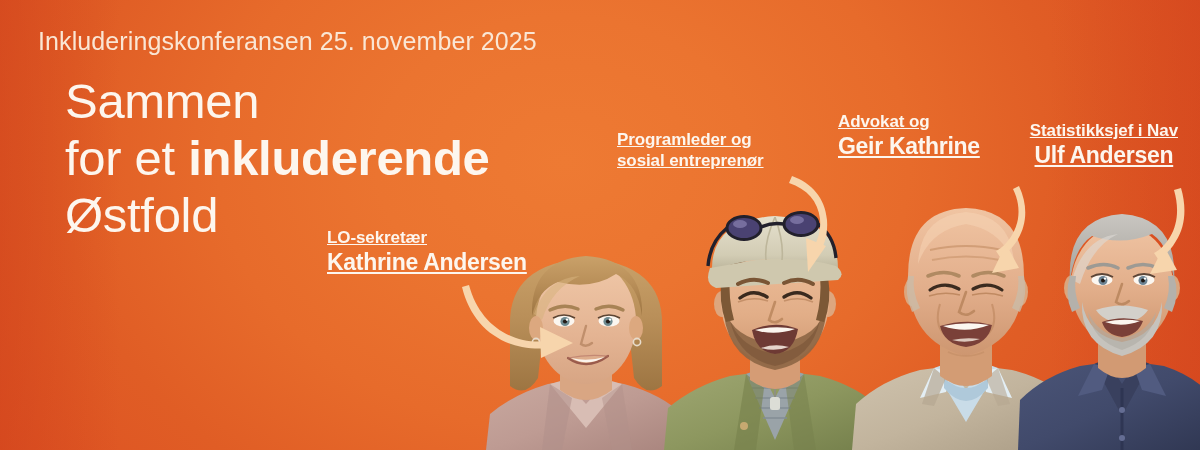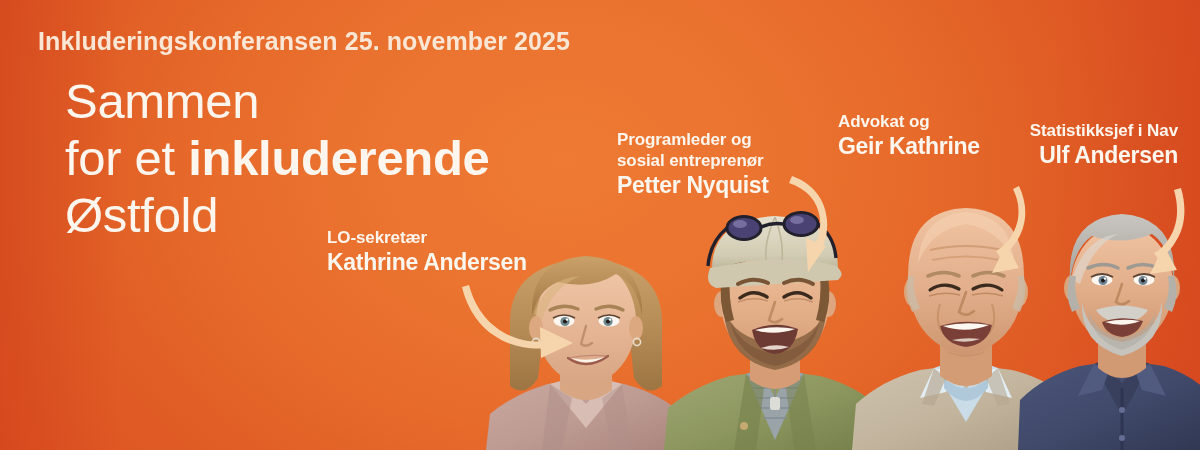--- a/index.html
+++ b/index.html
@@ -45,21 +45,21 @@
 
   
   .headline-block {
     position: absolute;
     left: 38px;
     top: 28px;
     z-index: 40;
   }
   .eyebrow {
     font-size: 25px;
-    font-weight: 700;
+    font-weight: 400;
     letter-spacing: 0.1px;
     color: #FAE6D4;
     line-height: 1.1;
     white-space: nowrap;
   }
   .headline {
     margin-top: 17px;
     color: #FDF6EE;
     font-size: 49px;
     line-height: 1.17;
@@ -71,39 +71,40 @@
   .headline .hl-line { display: block; }
   .headline .hl-strong { font-weight: 700; }
 
   
   .caption {
     position: absolute;
     z-index: 40;
     color: #FDF6EE;
     line-height: 1.24;
     white-space: nowrap;
+    text-decoration: underline;
   }
   .caption .role {
     display: block;
     font-size: 17px;
     font-weight: 700;
     letter-spacing: -0.1px;
   }
   .caption .name {
     display: block;
     font-size: 23px;
     font-weight: 700;
     letter-spacing: -0.3px;
   }
   .caption.align-right { text-align: right; }
 
   #cap-kathrine { left: 327px; top: 227px; }
   #cap-petter   { left: 617px; top: 129px; }
   #cap-geir     { left: 838px; top: 111px; }
-  #cap-ulf      { right: 22px; top: 120px; text-align: right; }
+  #cap-ulf      { right: 22px; top: 120px; text-align: center; }
 
   
   .arrow-layer {
     position: absolute;
     inset: 0;
     z-index: 35;
     pointer-events: none;
   }
 
   
@@ -454,21 +455,20 @@
   </div>
 
   <div id="cap-kathrine" class="caption">
     <span class="role">LO-sekretær</span>
     <span class="name">Kathrine Andersen</span>
   </div>
 
   <div id="cap-petter" class="caption">
     <span class="role">Programleder og</span>
     <span class="role">sosial entreprenør</span>
-    <span class="name">Petter Nyquist</span>
   </div>
 
   <div id="cap-geir" class="caption">
     <span class="role">Advokat og</span>
     <span class="name">Geir Kathrine</span>
   </div>
 
   <div id="cap-ulf" class="caption align-right">
     <span class="role">Statistikksjef i Nav</span>
     <span class="name">Ulf Andersen</span>

